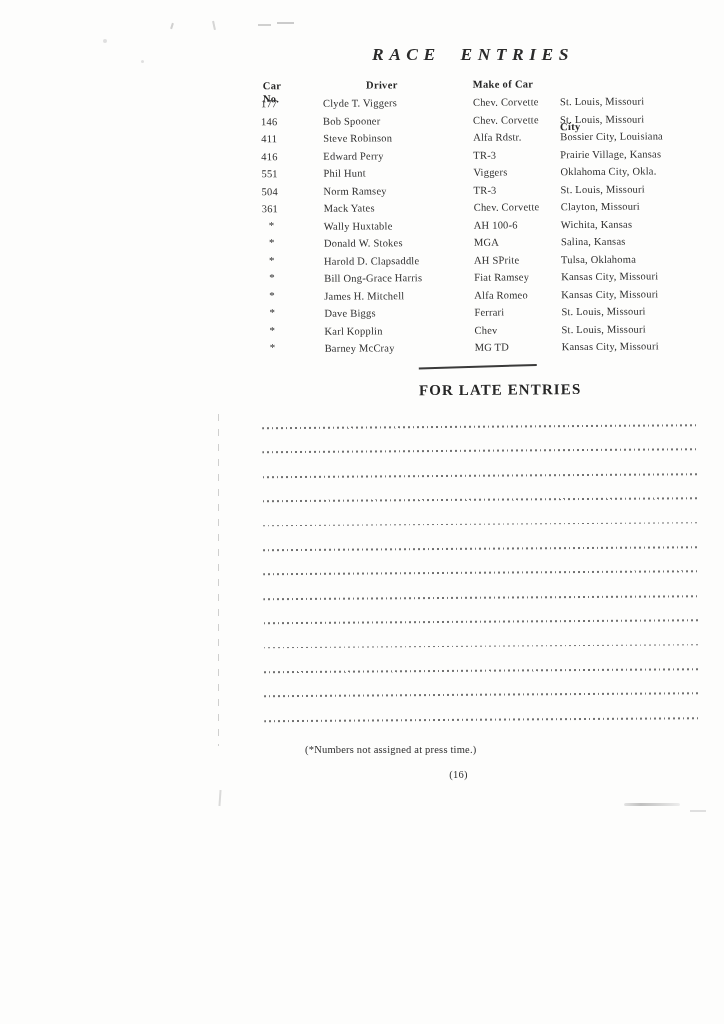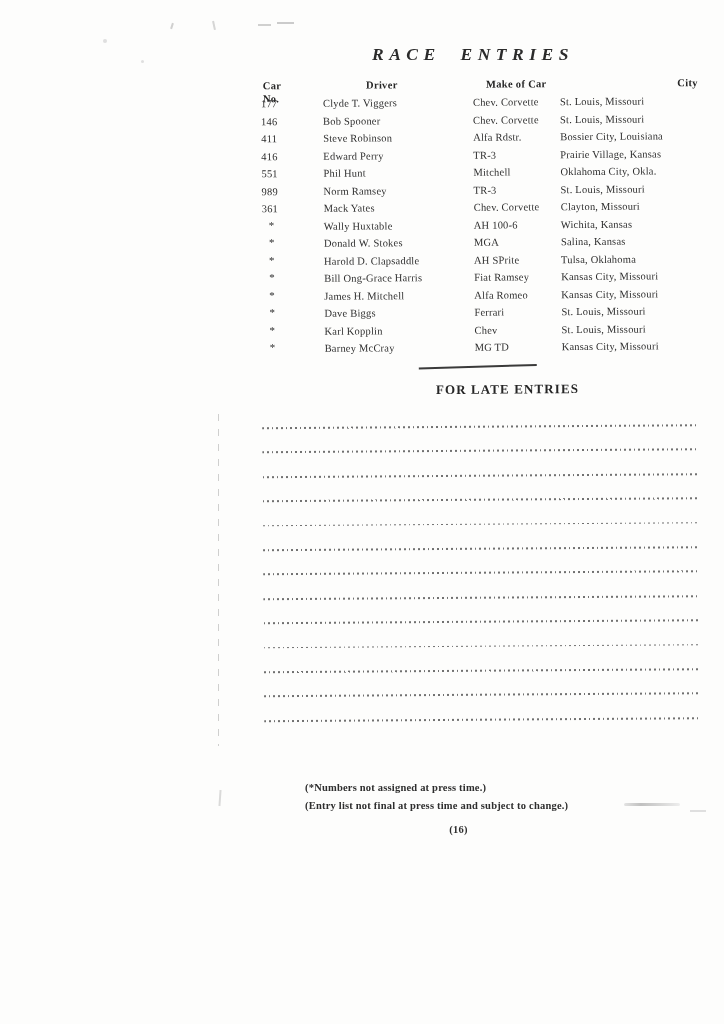--- a/index.html
+++ b/index.html
@@ -24,46 +24,46 @@
   
   .entry-table { position:absolute; left:262px; top:79px; width:438px; }
   .t-head, .t-row {
     display:grid; grid-template-columns:31px 182px 87px 1fr;
     height:17.5px; align-items:start;
     font-size:10.5px; line-height:13px; letter-spacing:.2px;
   }
   .t-head { font-weight:bold; height:18px; color:#262626; letter-spacing:.3px; }
   .h-carno { padding-left:3px; }
   .h-driver { text-align:center; }
-  .h-make { text-align:center; }
-  .h-city { text-align:right; }
+  .h-make { text-align:left; }
+  .h-city { text-align:left;margin-top:43px; }
   .c-carno { padding-left:1px; }
   .c-carno.asterisk { padding-left:8px; font-size:11px; line-height:11px; }
   .c-driver { padding-left:32px; }
   .c-make { }
   .c-city { }
   
   .divider {
     position:absolute; left:419px; top:367px; width:118px; height:1.8px;
     background:#3a3a3a; transform:rotate(-1.3deg);
   }
   .late-heading {
-    position:absolute; left:436px; top:383px;
-    font-size:13px; font-weight:bold; letter-spacing:1.1px; color:#262626;
+    position:absolute; left:419px; top:383px;
+    font-size:15px; font-weight:bold; letter-spacing:1.1px; color:#262626;
     white-space:nowrap;
   }
   .lines-host { position:absolute; left:262px; top:427px; width:436px; height:300px; }
   .dotted-line {
     position:absolute; left:0; width:436px; height:1.8px;
     background-image:repeating-linear-gradient(90deg,
       #4d4d4d 0, #4d4d4d 1.7px, rgba(0,0,0,0) 1.7px, rgba(0,0,0,0) 4.7px);
     opacity:.8;
   }
   
-  .footnotes { position:absolute; left:305px; top:779px; width:307px; font-size:10.5px; letter-spacing:.2px;font-weight:bold; }
+  .footnotes { position:absolute; left:305px; top:741px; width:307px; font-size:10.5px; letter-spacing:.2px; }
   .footnotes .fn { line-height:17.5px; white-space:nowrap; }
   .page-number { text-align:center; font-size:10.5px; margin-top:10px; }
   
   .artifact { position:absolute; background:#9a9a9a; }
   .a-comma   { left:171px; top:23px; width:2px; height:6px; opacity:.45; transform:rotate(18deg); }
   .a-tick    { left:213px; top:21px; width:1.5px; height:9px; opacity:.4; transform:rotate(-12deg); }
   .a-dash1   { left:258px; top:24px; width:13px; height:1.5px; opacity:.45; }
   .a-dash2   { left:277px; top:22px; width:17px; height:1.5px; opacity:.5; }
   .a-dot1    { left:103px; top:39px; width:4px; height:4px; opacity:.3; border-radius:50%; }
   .a-dot2    { left:141px; top:60px; width:3px; height:3px; opacity:.3; border-radius:50%; }
@@ -132,26 +132,26 @@
   <div class="t-row">
     <span class="c-carno">416</span>
     <span class="c-driver">Edward Perry</span>
     <span class="c-make">TR-3</span>
     <span class="c-city">Prairie Village, Kansas</span>
   </div>
 
   <div class="t-row">
     <span class="c-carno">551</span>
     <span class="c-driver">Phil Hunt</span>
-    <span class="c-make">Mitchell</span>
+    <span class="c-make">Viggers</span>
     <span class="c-city">Oklahoma City, Okla.</span>
   </div>
 
   <div class="t-row">
-    <span class="c-carno">989</span>
+    <span class="c-carno">504</span>
     <span class="c-driver">Norm Ramsey</span>
     <span class="c-make">TR-3</span>
     <span class="c-city">St. Louis, Missouri</span>
   </div>
 
   <div class="t-row">
     <span class="c-carno">361</span>
     <span class="c-driver">Mack Yates</span>
     <span class="c-make">Chev. Corvette</span>
     <span class="c-city">Clayton, Missouri</span>
@@ -230,17 +230,16 @@
         <div class="dotted-line" style="top: 219.6px;"></div>
         <div class="dotted-line" style="top: 244px;"></div>
         <div class="dotted-line" style="top: 268.4px;"></div>
         <div class="dotted-line" style="top: 292.8px;"></div>
       </div>
 
   </div>
 
   <div class="footnotes">
     <div class="fn">(*Numbers not assigned at press time.)</div>
-    <div class="fn">(Entry list not final at press time and subject to change.)</div>
     <div class="page-number">(16)</div>
   </div>
 
 </div>
 
 </body></html>

